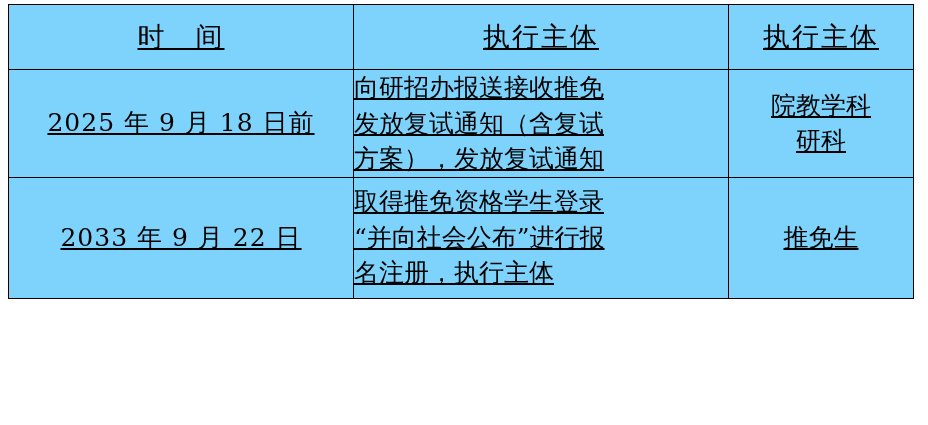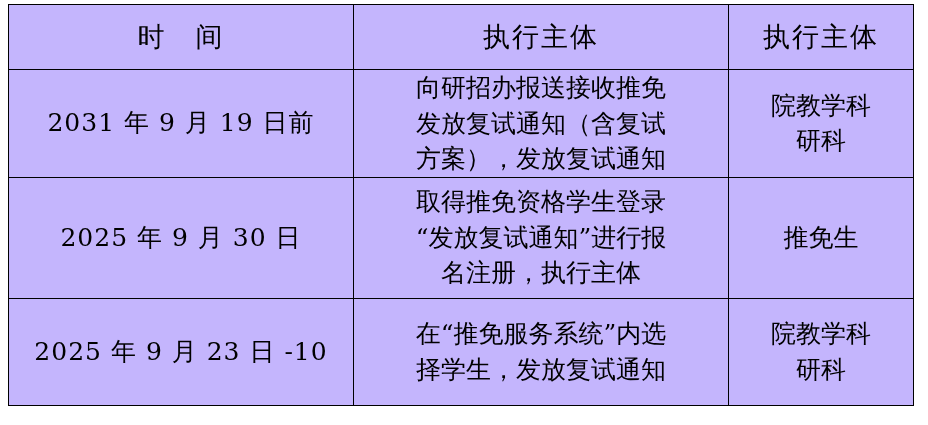--- a/index.html
+++ b/index.html
@@ -18,21 +18,22 @@
     width: 928px;
     height: 425px;
     position: relative;
     background: #ffffff;
   }
   table.schedule {
     border-collapse: collapse;
     table-layout: fixed;
     width: 905px;
     margin: 4px 0 0 8px;
-    background: #c4b5fd;
+    background: #7dd3fc;
+    text-decoration: underline;
   }
   table.schedule td, table.schedule th {
     border: 1px solid #000000;
     padding: 0;
     vertical-align: middle;
     font-weight: normal;
   }
   col.c-time   { width: 345px; }
   col.c-work   { width: 375px; }
   col.c-owner  { width: 185px; }
@@ -45,21 +46,21 @@
     letter-spacing: 2px;
   }
   .time-cell {
     text-align: center;
     font-size: 25px;
     line-height: 1.35;
     padding: 6px 4px;
     letter-spacing: 1px;
   }
   .work-cell {
-    text-align: center;
+    text-align: left;
     font-size: 25px;
     line-height: 1.42;
     padding: 8px 10px 8px 12px;
   }
   .owner-cell {
     text-align: center;
     font-size: 25px;
     line-height: 1.42;
     padding: 8px 6px 8px 10px;
   }
@@ -80,48 +81,37 @@
     </colgroup>
     <thead>
       <tr>
         <th class="hdr-cell">时　间</th>
         <th class="hdr-cell">执行主体</th>
         <th class="hdr-cell">执行主体</th>
       </tr>
     </thead>
     <tbody>
       <tr class="row-1">
-        <td class="time-cell">2031 年 9 月 19 日前</td>
+        <td class="time-cell">2025 年 9 月 18 日前</td>
         <td class="work-cell">
           <span class="nowrap-line">向研招办报送接收推免</span>
           <span class="nowrap-line">发放复试通知（含复试</span>
           <span class="nowrap-line">方案），发放复试通知</span>
         </td>
         <td class="owner-cell">
           <span class="nowrap-line">院教学科</span>
           <span class="nowrap-line">研科</span>
         </td>
       </tr>
       <tr class="row-2">
-        <td class="time-cell">2025 年 9 月 30 日</td>
+        <td class="time-cell">2033 年 9 月 22 日</td>
         <td class="work-cell">
           <span class="nowrap-line">取得推免资格学生登录</span>
-          <span class="nowrap-line">“发放复试通知”进行报</span>
+          <span class="nowrap-line">“并向社会公布”进行报</span>
           <span class="nowrap-line">名注册，执行主体</span>
         </td>
         <td class="owner-cell">
           <span class="nowrap-line">推免生</span>
-        </td>
-      </tr>
-      <tr class="row-3">
-        <td class="time-cell">2025 年 9 月 23 日 -10</td>
-        <td class="work-cell">
-          <span class="nowrap-line">在“推免服务系统”内选</span>
-          <span class="nowrap-line">择学生，发放复试通知</span>
-        </td>
-        <td class="owner-cell">
-          <span class="nowrap-line">院教学科</span>
-          <span class="nowrap-line">研科</span>
         </td>
       </tr>
     </tbody>
   </table>
 </div>
 
 </body></html>

